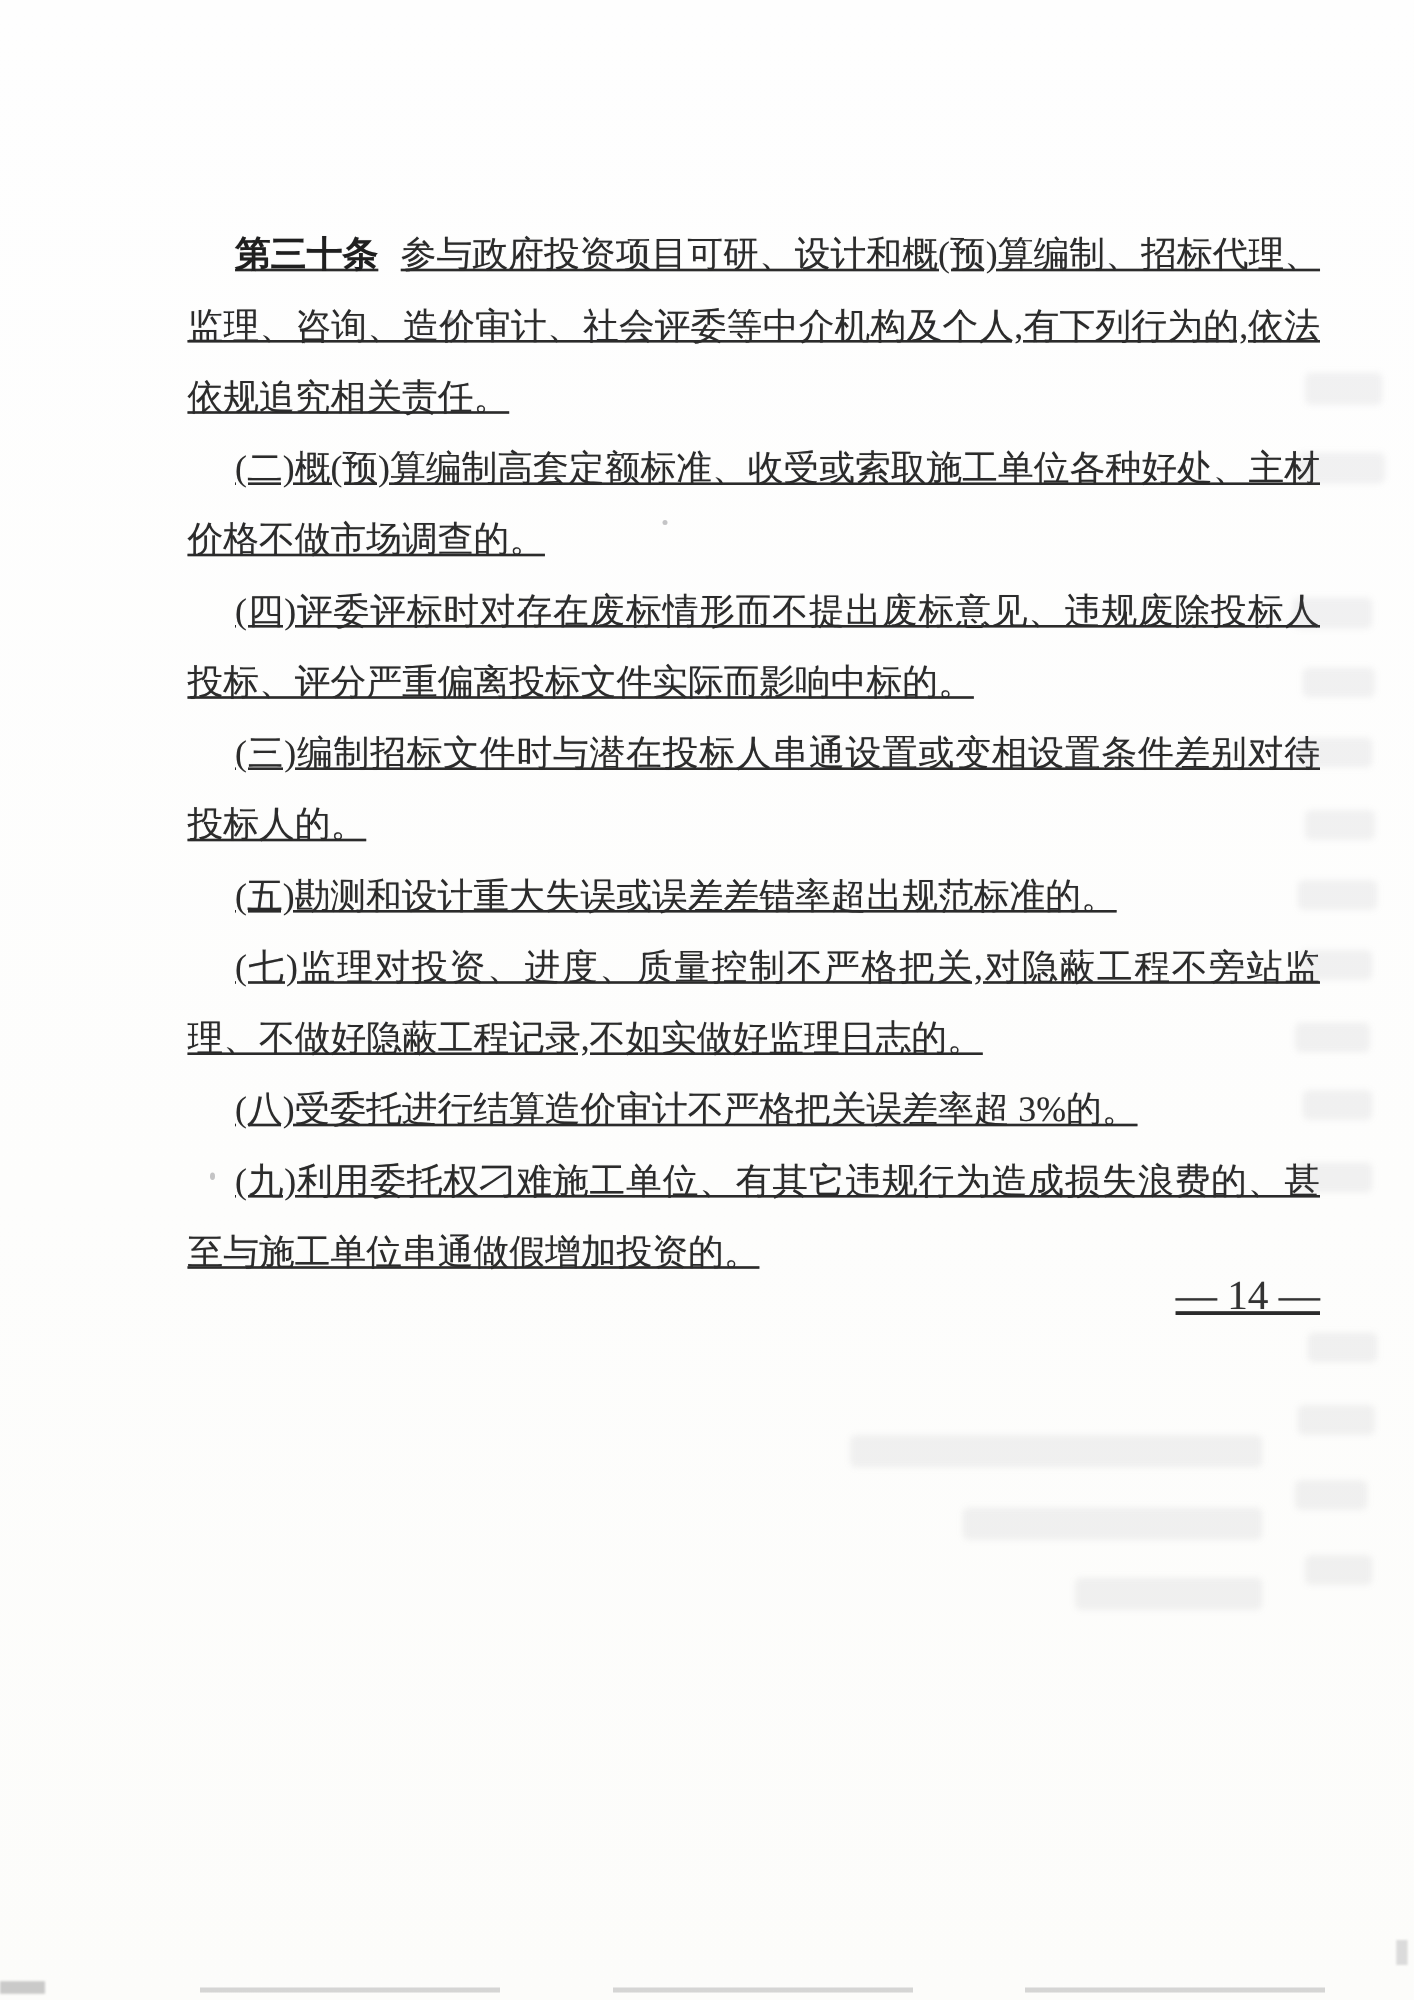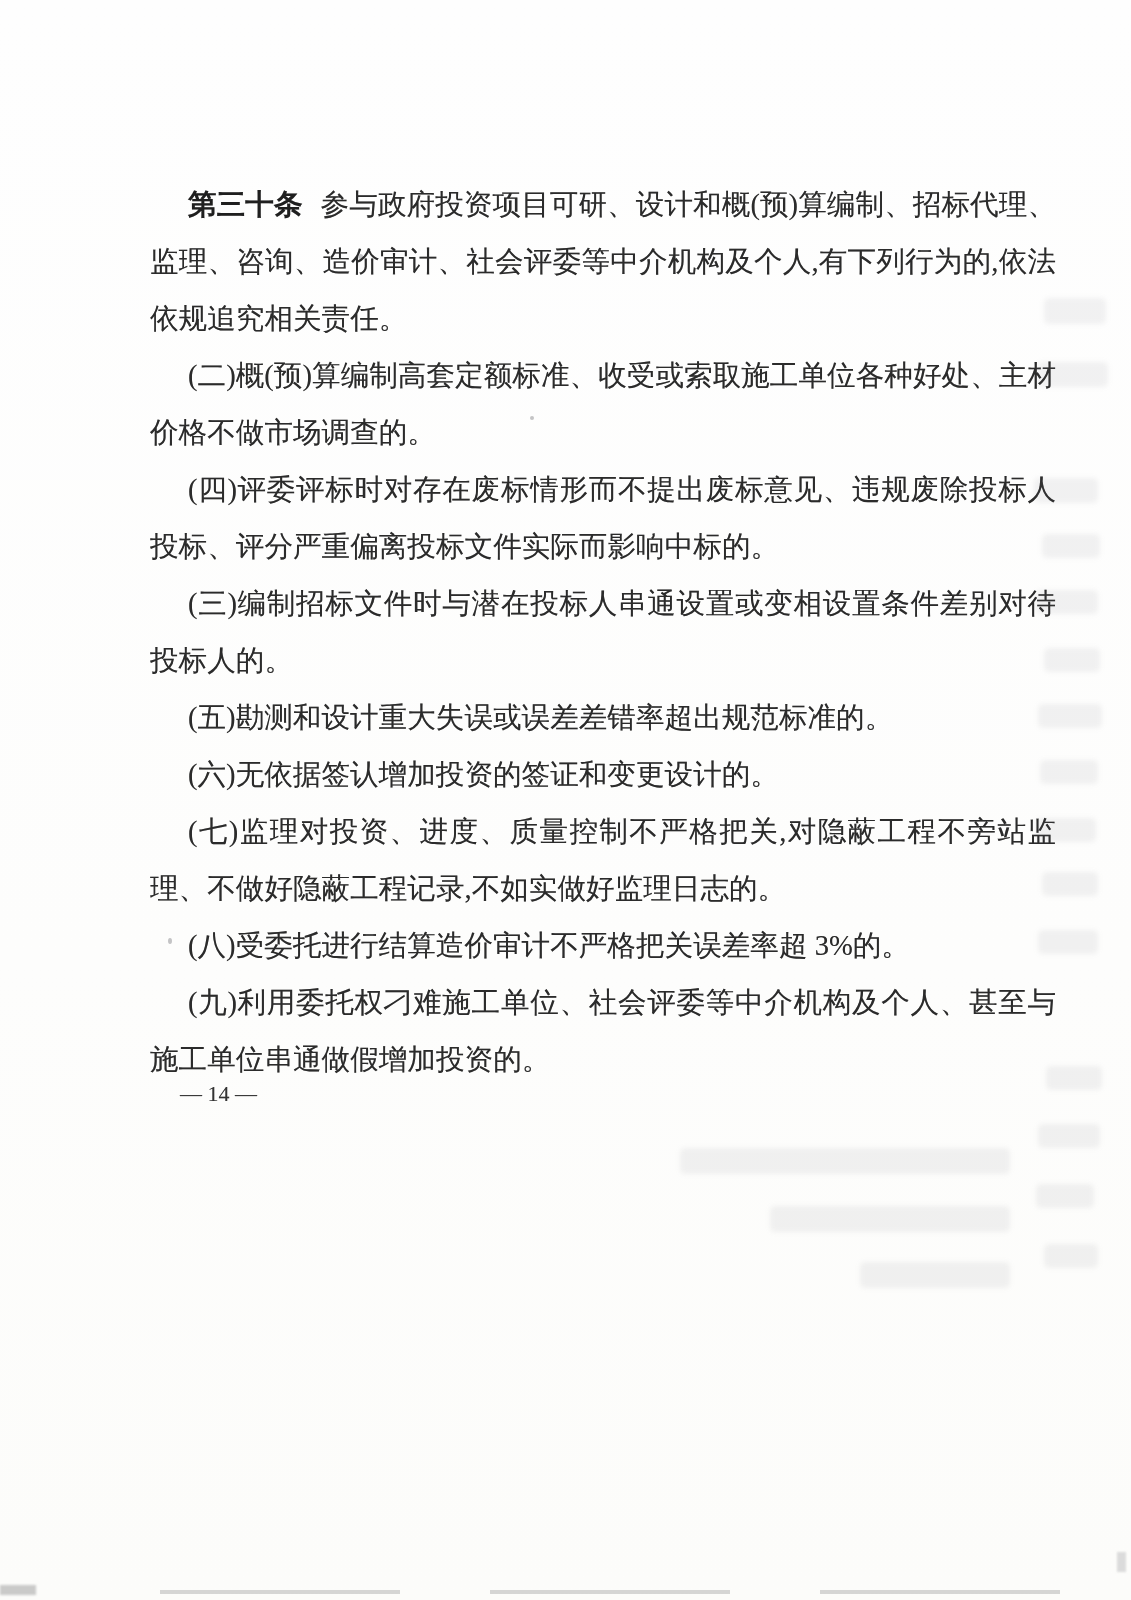--- a/index.html
+++ b/index.html
@@ -11,30 +11,31 @@
   .page{position:absolute;inset:0;background:linear-gradient(180deg,#fefefe 0%,#fdfdfc 60%,#fcfcfa 100%);}
   .text-block{
     position:relative;
     padding:176px 75px 0 150px;
     font-size:28.6px;
     line-height:57px;
     color:#2b2b2b;
     text-align:justify;
     text-justify:inter-ideograph;
     text-shadow:0 0 .6px rgba(20,20,20,.35);
+    text-decoration:underline;
   }
   .para{margin:0;text-indent:38px;}
   .head{font-weight:bold;color:#1f1f1f;margin-right:18px;}
   .page-footer{
     margin-top:-14px;
     padding-left:30px;
-    font-size:22px;
+    font-size:33px;
     line-height:40px;
     color:#333;
-    text-align:left;
+    text-align:right;
   }
   
   .ghost{
     position:absolute;
     background:rgba(110,112,122,.09);
     filter:blur(2.5px);
     border-radius:5px;
     pointer-events:none;
   }
   .speck{
@@ -64,24 +65,23 @@
 <div class="page">
 
   <section class="text-block">
 
     <p class="para"><span class="head">第三十条</span><span>参与政府投资项目可研、设计和概(预)算编制、招标代理、监理、咨询、造价审计、社会评委等中介机构及个人,有下列行为的,依法依规追究相关责任。</span></p>
 
     <p class="para">(二)概(预)算编制高套定额标准、收受或索取施工单位各种好处、主材价格不做市场调查的。</p>
     <p class="para">(四)评委评标时对存在废标情形而不提出废标意见、违规废除投标人投标、评分严重偏离投标文件实际而影响中标的。</p>
     <p class="para">(三)编制招标文件时与潜在投标人串通设置或变相设置条件差别对待投标人的。</p>
     <p class="para">(五)勘测和设计重大失误或误差差错率超出规范标准的。</p>
-    <p class="para">(六)无依据签认增加投资的签证和变更设计的。</p>
     <p class="para">(七)监理对投资、进度、质量控制不严格把关,对隐蔽工程不旁站监理、不做好隐蔽工程记录,不如实做好监理日志的。</p>
     <p class="para">(八)受委托进行结算造价审计不严格把关误差率超 3%的。</p>
-    <p class="para">(九)利用委托权刁难施工单位、社会评委等中介机构及个人、甚至与施工单位串通做假增加投资的。</p>
+    <p class="para">(九)利用委托权刁难施工单位、有其它违规行为造成损失浪费的、甚至与施工单位串通做假增加投资的。</p>
 
 
     <div class="page-footer">— 14 —</div>
 
   </section>
 
   <div class="ghost" style="left:1044px;top:298px;width:62px;height:26px;"></div>
   <div class="ghost" style="left:1038px;top:362px;width:70px;height:25px;"></div>
   <div class="ghost" style="left:1034px;top:478px;width:64px;height:25px;"></div>
   <div class="ghost" style="left:1042px;top:534px;width:58px;height:24px;"></div>

